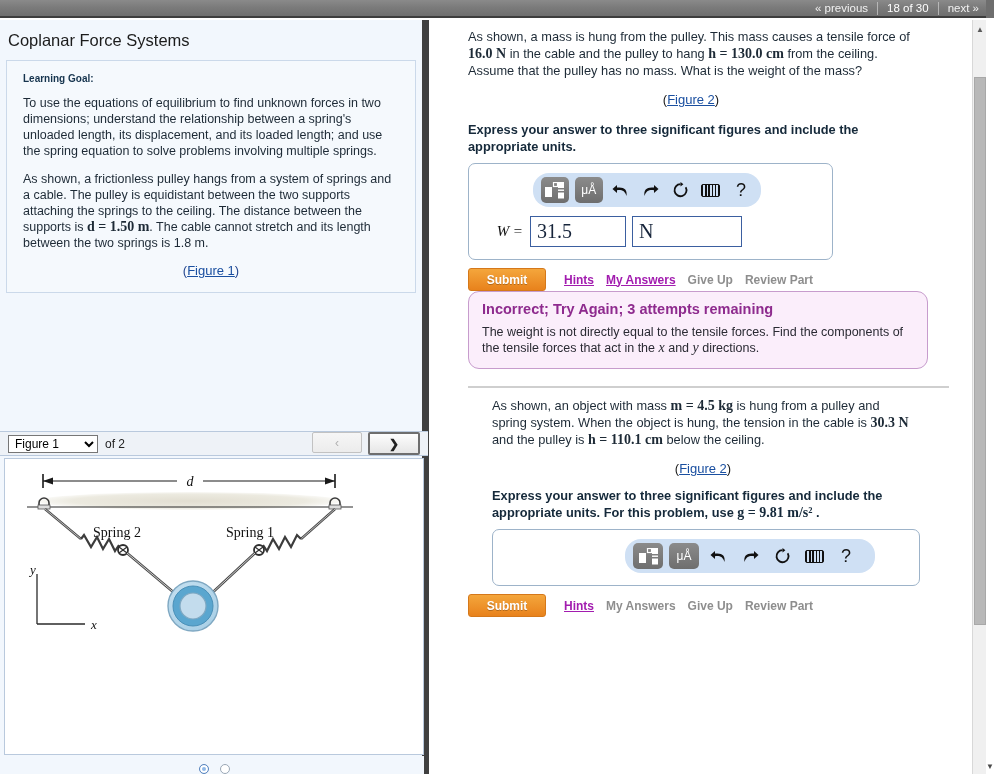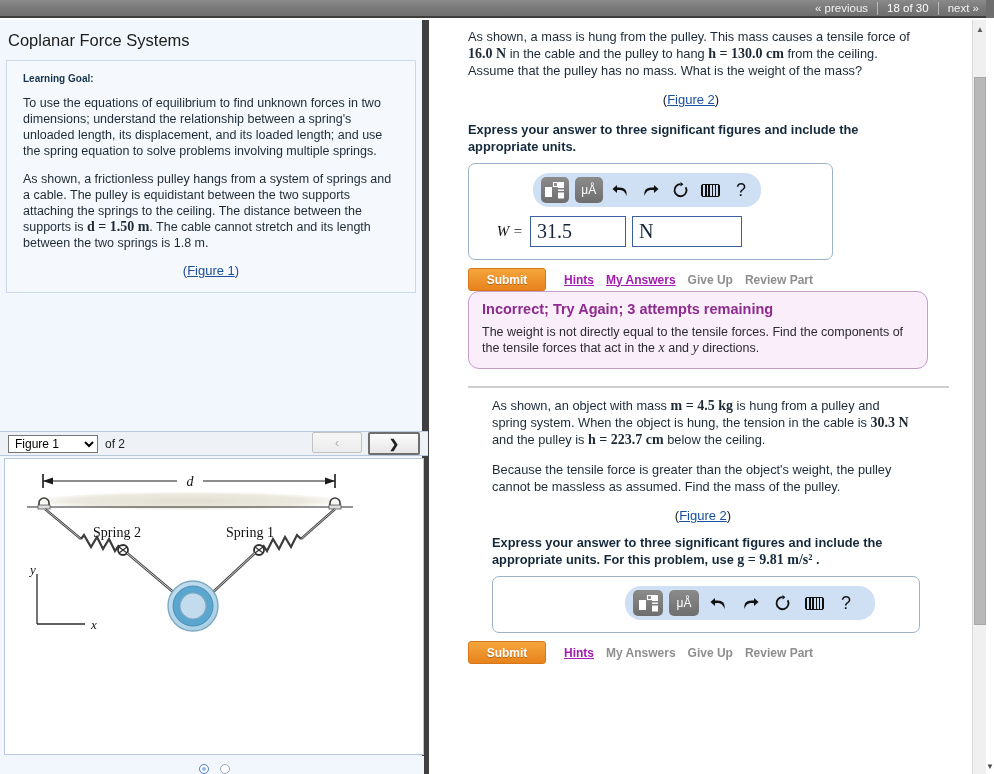--- a/index.html
+++ b/index.html
@@ -360,23 +360,22 @@
         <div class="fbb">
           <span>The weight is not directly equal to the tensile forces. Find the components of the tensile forces that act in the </span><span class="mth">x</span><span> and </span><span class="mth">y</span><span> directions.</span>
         </div>
       </div>
 
       <div class="hr"></div>
 
 
       <div class="indent">
         <p class="rp">
-          <span>As shown, an object with mass </span><span class="mthb">m = 4.5 kg</span><span> is hung from a pulley and spring system. When the object is hung, the tension in the cable is </span><span class="mthb">30.3 N</span><span> and the pulley is </span><span class="mthb">h = 223.7 cm</span><span> below the ceiling.</span>
+          <span>As shown, an object with mass </span><span class="mthb">m = 4.5 kg</span><span> is hung from a pulley and spring system. When the object is hung, the tension in the cable is </span><span class="mthb">30.3 N</span><span> and the pulley is </span><span class="mthb">h = 110.1 cm</span><span> below the ceiling.</span>
         </p>
-        <p class="rp" style="margin-top:13px">Because the tensile force is greater than the object's weight, the pulley cannot be massless as assumed. Find the mass of the pulley.</p>
 
         <div class="ctr">(<a href="#">Figure 2</a>)</div>
 
         <div class="qprompt" style="margin-top:11px">
           <span>Express your answer to three significant figures and include the appropriate units. For this problem, use </span><span class="mthb">g = 9.81 m/s²</span><span> .</span>
         </div>
 
         <div class="anscard b">
           <div class="mathbar b">
             <div class="tbtn">

